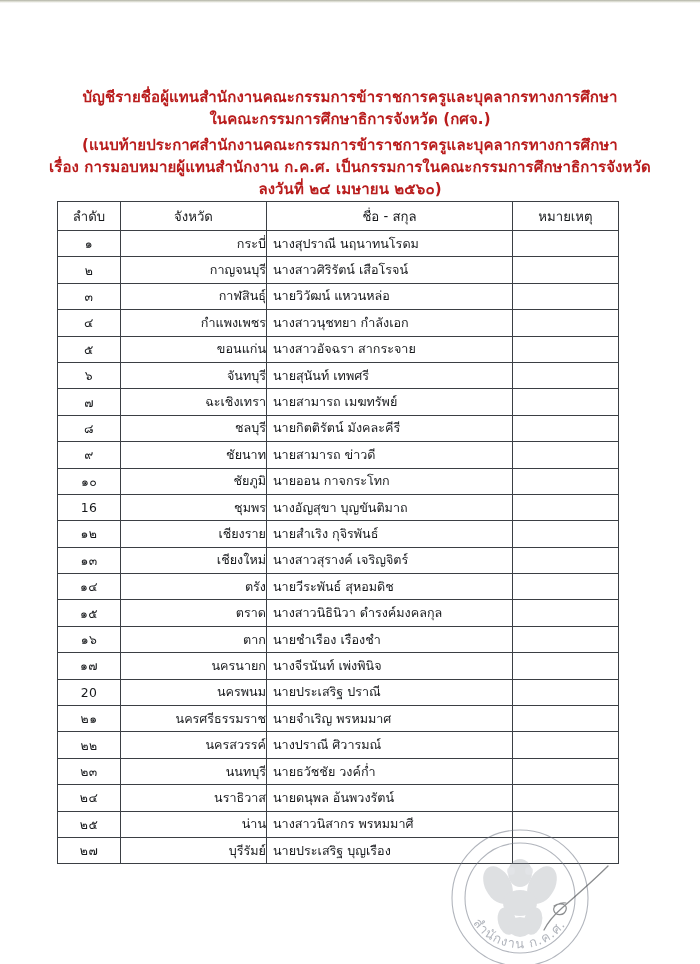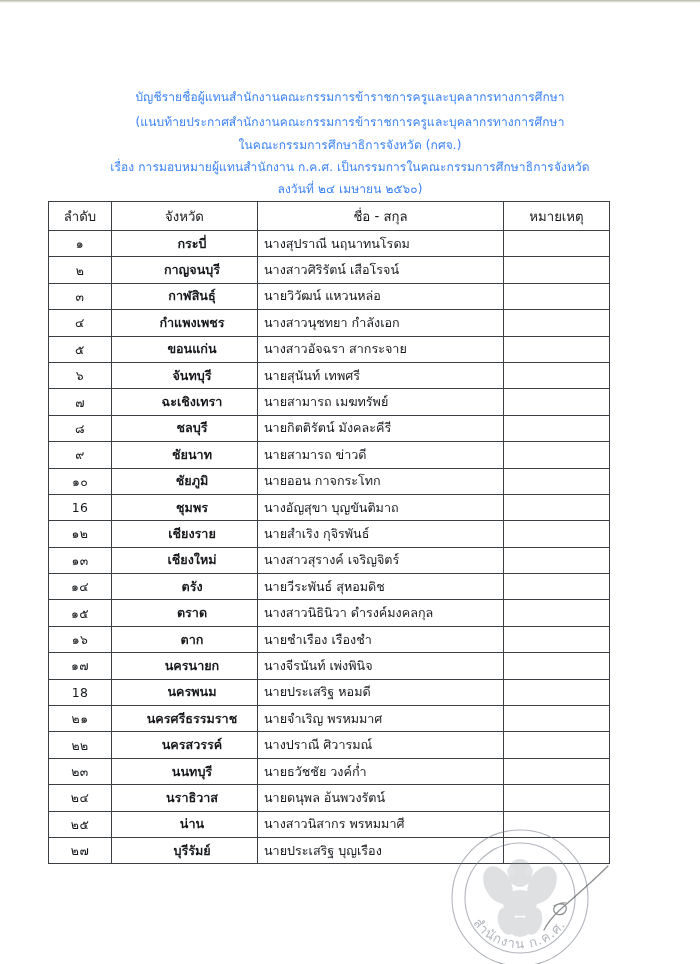--- a/index.html
+++ b/index.html
@@ -36,33 +36,34 @@
   
   .doc-heading {
     position: absolute;
     top: 86px;
     left: 0;
     width: 700px;
     text-align: center;
   }
   .doc-heading .hline {
     display: block;
-    font-size: 12px;
+    font-size: 15px;
     line-height: 22.3px;
     letter-spacing: .1px;
-    color: #3b82f6;
+    color: #b91c1c;
     white-space: nowrap;
+    font-weight: bold;
   }
   .doc-heading .hline.l3 { margin-top: 3px; }
 
   
   .roster {
     position: absolute;
     top: 201px;
-    left: 48px;
+    left: 57px;
     width: 561px;
     border-collapse: collapse;
     table-layout: fixed;
   }
   .roster th, .roster td {
     border: 1px solid #3b3f44;
     padding: 0;
     font-weight: normal;
     font-size: 12.6px;
     color: #16181b;
@@ -73,21 +74,21 @@
     height: 28px;
     text-align: center;
     font-size: 13.2px;
   }
   .col-no    { width: 63px; }
   .col-prov  { width: 146px; }
   .col-name  { width: 246px; }
   .col-note  { width: 106px; }
 
   td.c-no   { text-align: center; font-size: 12.4px; letter-spacing: .4px; }
-  td.c-prov { text-align: center; padding-left: 15px; font-weight: bold; }
+  td.c-prov { text-align: right; padding-left: 15px; }
   td.c-name { text-align: left; padding-left: 6px; }
   td.c-note { }
 
   
   .seal {
     position: absolute;
     left: 449px;
     top: 827px;
     width: 142px;
     height: 142px;
@@ -108,22 +109,22 @@
 </style>
 </head>
 <body>
 
 <div class="scan-edge"></div>
 
 <div class="page">
 
   <div class="doc-heading">
     <span class="hline l0">บัญชีรายชื่อผู้แทนสำนักงานคณะกรรมการข้าราชการครูและบุคลากรทางการศึกษา</span>
+    <span class="hline l1">ในคณะกรรมการศึกษาธิการจังหวัด (กศจ.)</span>
     <span class="hline l2 l3">(แนบท้ายประกาศสำนักงานคณะกรรมการข้าราชการครูและบุคลากรทางการศึกษา</span>
-    <span class="hline l1">ในคณะกรรมการศึกษาธิการจังหวัด (กศจ.)</span>
     <span class="hline l3x">เรื่อง การมอบหมายผู้แทนสำนักงาน ก.ค.ศ. เป็นกรรมการในคณะกรรมการศึกษาธิการจังหวัด</span>
     <span class="hline l4">ลงวันที่ ๒๔ เมษายน ๒๕๖๐)</span>
   </div>
 
   <table class="roster">
     <colgroup>
       <col class="col-no">
         <col class="col-prov">
         <col class="col-name">
         <col class="col-note">
@@ -233,23 +234,23 @@
           <td class="c-name">นายชำเรือง  เรืองชำ</td>
           <td class="c-note"></td>
         </tr>
         <tr>
           <td class="c-no">๑๗</td>
           <td class="c-prov">นครนายก</td>
           <td class="c-name">นางจีรนันท์ เพ่งพินิจ</td>
           <td class="c-note"></td>
         </tr>
         <tr>
-          <td class="c-no">18</td>
+          <td class="c-no">20</td>
           <td class="c-prov">นครพนม</td>
-          <td class="c-name">นายประเสริฐ  หอมดี</td>
+          <td class="c-name">นายประเสริฐ  ปราณี</td>
           <td class="c-note"></td>
         </tr>
         <tr>
           <td class="c-no">๒๑</td>
           <td class="c-prov">นครศรีธรรมราช</td>
           <td class="c-name">นายจำเริญ  พรหมมาศ</td>
           <td class="c-note"></td>
         </tr>
         <tr>
           <td class="c-no">๒๒</td>

